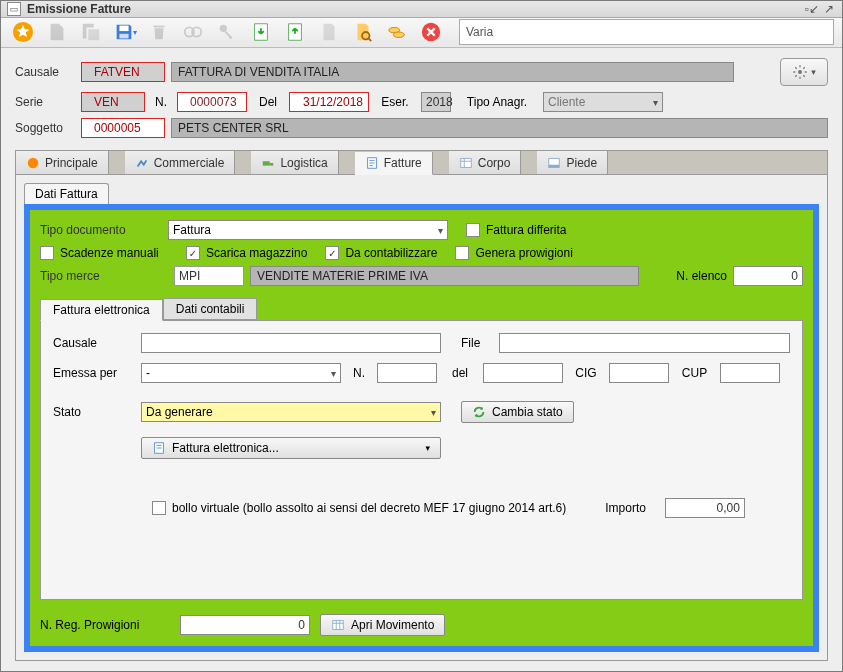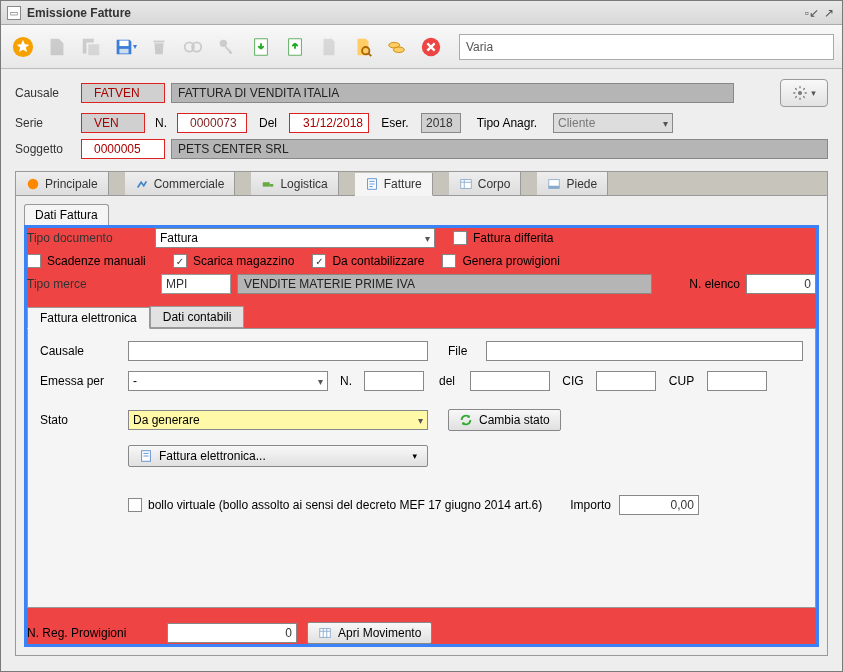--- a/index.html
+++ b/index.html
@@ -22,21 +22,21 @@
   .field.red { border:1px solid #d22; color:#a00;padding-left:12px; }
   .desc { flex:1; background:#b5b5b5; border:1px solid #888; height:20px; display:flex; align-items:center; padding:0 6px; color:#222;}
   .gearbtn { width:48px; height:28px; border:1px solid #999; border-radius:4px; background:linear-gradient(#f8f8f8,#e2e2e2); display:flex; align-items:center; justify-content:center; cursor:pointer;}
   .tabs { display:flex; gap:16px; background:#c7c4bb; border:1px solid #999; border-bottom:none; }
   .tab { padding:4px 10px; border-right:1px solid #999; display:flex; align-items:center; gap:5px; background:linear-gradient(#eee,#ddd); cursor:pointer; color:#333;}
   .tab.active { background:#f5f5f5; border-bottom:1px solid #f5f5f5; position:relative; top:1px;}
   .tabicon { width:14px; height:14px; }
   .panel { flex:1; border:1px solid #999; background:#eee; padding:8px; display:flex; flex-direction:column;}
   .subtabs { display:flex; }
   .subtab { padding:3px 10px; border:1px solid #999; border-bottom:none; background:#f5f5f5; border-radius:3px 3px 0 0; margin-right:2px; cursor:pointer;}
-  .subpanel { border:3px solid #3b82f6; background:#ef4444; flex:0 0 auto;}
+  .subpanel { border:6px solid #3b82f6; padding:10px; background:#84cc16; flex:0 0 auto;}
   .innerlbl { width:110px; color:#333;}
   .select { height:20px; border:1px solid #888; background:#fff; padding:0 4px; display:flex; align-items:center; justify-content:space-between; cursor:pointer;}
   .select .arrow { font-size:10px; color:#555;}
   .chk { width:14px; height:14px; border:1px solid #888; background:#fff; display:inline-flex; align-items:center; justify-content:center; font-size:10px; color:#333; cursor:pointer;}
   .chkrow { display:flex; align-items:center; gap:6px;}
   .inner2 { margin-top:12px;}
   .inner2 .subtabs2 { display:flex;}
   .inner2 .st { padding:3px 12px; border:1px solid #999; background:#e2e2e2; cursor:pointer;}
   .inner2 .st.active { background:#f5f5f5; border-bottom:1px solid #f5f5f5; position:relative; top:1px;}
   .inner2 .ip { border:1px solid #999; background:#f5f5f5; padding:12px; min-height:280px;}
@@ -159,21 +159,21 @@
     </div>
 
     <div class="row">
       <span class="lbl">Serie</span>
       <span class="field ro red" style="width:64px">VEN</span>
       <span style="width:20px;text-align:center">N.</span>
       <span class="field red" style="width:70px;color:#7f1d1d">0000073</span>
       <span style="width:30px;text-align:center">Del</span>
       <span class="field red" style="width:80px;text-align:center;justify-content:center">31/12/2018</span>
       <span style="width:40px;text-align:center">Eser.</span>
-      <span class="field ro" style="width:40px">2018</span>
+      <span class="field ro" style="width:30px">2018</span>
       <span style="width:80px;text-align:center">Tipo Anagr.</span>
       <div class="select" style="width:120px;background:#ddd;color:#777">
           <span>Cliente</span>
           <span class="arrow">▾</span>
         </div>
     </div>
 
     <div class="row">
       <span class="lbl">Soggetto</span>
       <span class="field red" style="width:84px">0000005</span>
@@ -319,21 +319,21 @@
                 <div class="btn" style="width:300px;justify-content:center">
                     <svg width="14" height="14" viewBox="0 0 16 16">
                       <rect x="3" y="2" width="10" height="12" fill="#fff" stroke="#58c"></rect>
                       <path d="M5 5h6M5 8h6" stroke="#58c"></path>
                     </svg>
                     <span>Fattura elettronica...</span>
                     <span style="margin-left:auto;font-size:9px">▾</span>
                   </div>
               </div>
 
-              <div class="row" style="gap:8px;margin-top:28px">
+              <div class="row" style="gap:19px;margin-top:39px">
                 <span style="width:80px"></span>
                 <div class="chkrow">
                     <span class="chk"></span>
                     <span>bollo virtuale (bollo assolto ai sensi del decreto MEF 17 giugno 2014 art.6)</span>
                   </div>
                 <span style="margin-left:20px">Importo</span>
                 <input class="textin rt" style="width: 80px;" value="0,00">
               </div>
 
             </div>

